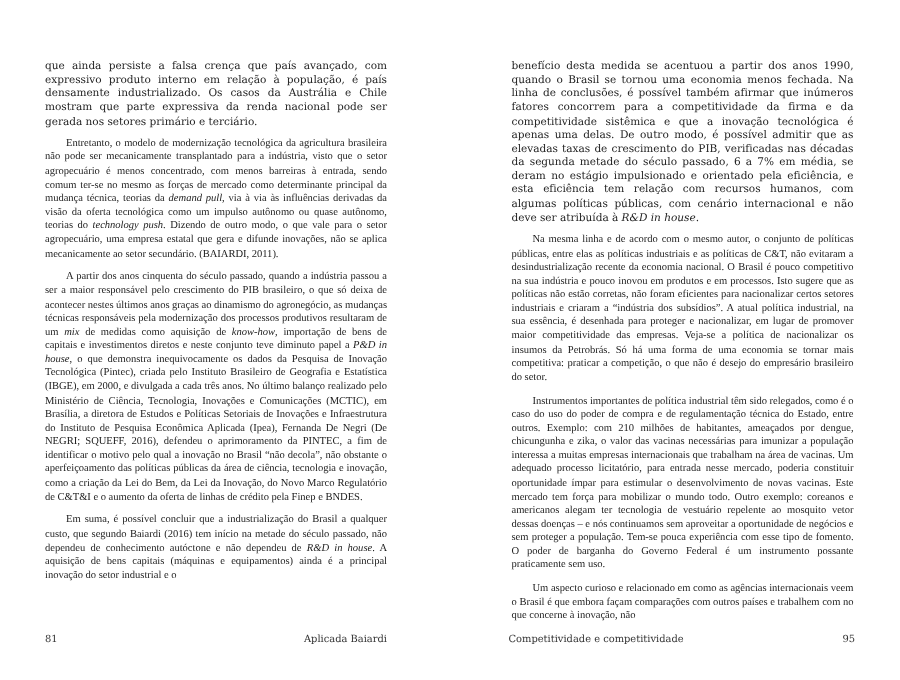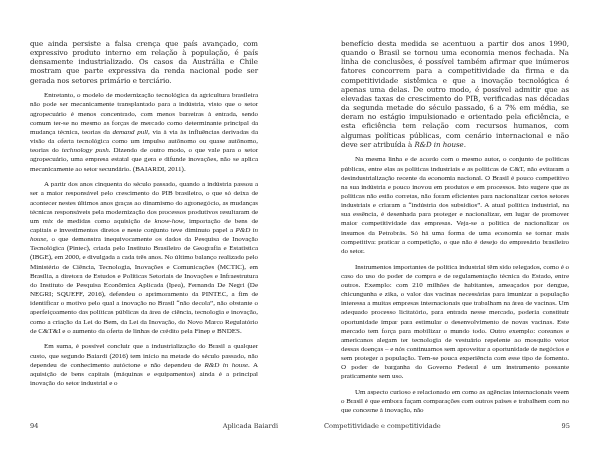--- a/index.html
+++ b/index.html
@@ -1,45 +1,45 @@
 <!DOCTYPE html>
 <html><head>
 <meta charset="utf-8">
 <style>
   html, body { margin: 0; padding: 0; background: #ffffff; }
   body { width: 600px; height: 453px; position: relative; overflow: hidden;
          font-family: "DejaVu Serif", "Liberation Serif", serif; color: #222; }
   .page { position: absolute; top: 0; height: 453px; width: 300px; }
-  .page-left { left: 0; padding-left: 20px; }
+  .page-left { left: 0; }
   .page-right { left: 300px; }
   .column { position: absolute; width: 228px; font-size: 7.05px; line-height: 9.15px;
             text-align: justify; hyphens: auto; letter-spacing: -0.02px; }
   .page-left .column { left: 30px; top: 39px; }
   .page-right .column { left: 41px; top: 39px; }
   .column p { margin: 0 0 6.5px 0; text-indent: 0; }
   .column p.indent { text-indent: 14px; font-family: Liberation Serif, serif; }
   .column p.cont { text-indent: 0; }
   .column em { font-style: italic; }
   .footer { position: absolute; top: 422px; font-size: 6.6px; color: #333; }
   .page-left .folio { left: 30px; }
   .page-left .running-head { right: 42px; }
-  .page-right .running-head { left: 24px; }
+  .page-right .running-head { left: 39px; }
   .page-right .folio { right: 30px; padding-left: 33px; }
 </style>
 </head>
 <body>
 
 <div class="page page-left">
   <div class="column">
     <p class="cont">que ainda persiste a falsa crença que país avançado, com expressivo produto interno em relação à população, é país densamente industrializado. Os casos da Austrália e Chile mostram que parte expressiva da renda nacional pode ser gerada nos setores primário e terciário.</p>
     <p class="indent">Entretanto, o modelo de modernização tecnológica da agricultura brasileira não pode ser mecanicamente transplantado para a indústria, visto que o setor agropecuário é menos concentrado, com menos barreiras à entrada, sendo comum ter-se no mesmo as forças de mercado como determinante principal da mudança técnica, teorias da <em>demand pull</em>, via à via às influências derivadas da visão da oferta tecnológica como um impulso autônomo ou quase autônomo, teorias do <em>technology push</em>. Dizendo de outro modo, o que vale para o setor agropecuário, uma empresa estatal que gera e difunde inovações, não se aplica mecanicamente ao setor secundário. (BAIARDI, 2011).</p>
     <p class="indent">A partir dos anos cinquenta do século passado, quando a indústria passou a ser a maior responsável pelo crescimento do PIB brasileiro, o que só deixa de acontecer nestes últimos anos graças ao dinamismo do agronegócio, as mudanças técnicas responsáveis pela modernização dos processos produtivos resultaram de um <em>mix</em> de medidas como aquisição de <em>know-how</em>, importação de bens de capitais e investimentos diretos e neste conjunto teve diminuto papel a <em>P&amp;D in house</em>, o que demonstra inequivocamente os dados da Pesquisa de Inovação Tecnológica (Pintec), criada pelo Instituto Brasileiro de Geografia e Estatística (IBGE), em 2000, e divulgada a cada três anos. No último balanço realizado pelo Ministério de Ciência, Tecnologia, Inovações e Comunicações (MCTIC), em Brasília, a diretora de Estudos e Políticas Setoriais de Inovações e Infraestrutura do Instituto de Pesquisa Econômica Aplicada (Ipea), Fernanda De Negri (De NEGRI; SQUEFF, 2016), defendeu o aprimoramento da PINTEC, a fim de identificar o motivo pelo qual a inovação no Brasil “não decola”, não obstante o aperfeiçoamento das políticas públicas da área de ciência, tecnologia e inovação, como a criação da Lei do Bem, da Lei da Inovação, do Novo Marco Regulatório de C&amp;T&amp;I e o aumento da oferta de linhas de crédito pela Finep e BNDES.</p>
     <p class="indent">Em suma, é possível concluir que a industrialização do Brasil a qualquer custo, que segundo Baiardi (2016) tem início na metade do século passado, não dependeu de conhecimento autóctone e não dependeu de <em>R&amp;D in house</em>. A aquisição de bens capitais (máquinas e equipamentos) ainda é a principal inovação do setor industrial e o</p>
   </div>
-  <div class="footer folio">94</div>
+  <div class="footer folio">81</div>
   <div class="footer running-head">Aplicada Baiardi</div>
 </div>
 
 <div class="page page-right">
   <div class="column">
     <p class="cont">benefício desta medida se acentuou a partir dos anos 1990, quando o Brasil se tornou uma economia menos fechada. Na linha de conclusões, é possível também afirmar que inúmeros fatores concorrem para a competitividade da firma e da competitividade sistêmica e que a inovação tecnológica é apenas uma delas. De outro modo, é possível admitir que as elevadas taxas de crescimento do PIB, verificadas nas décadas da segunda metade do século passado, 6 a 7% em média, se deram no estágio impulsionado e orientado pela eficiência, e esta eficiência tem relação com recursos humanos, com algumas políticas públicas, com cenário internacional e não deve ser atribuída à <em>R&amp;D in house</em>.</p>
     <p class="indent">Na mesma linha e de acordo com o mesmo autor, o conjunto de políticas públicas, entre elas as políticas industriais e as políticas de C&amp;T, não evitaram a desindustrialização recente da economia nacional. O Brasil é pouco competitivo na sua indústria e pouco inovou em produtos e em processos. Isto sugere que as políticas não estão corretas, não foram eficientes para nacionalizar certos setores industriais e criaram a “indústria dos subsídios”. A atual política industrial, na sua essência, é desenhada para proteger e nacionalizar, em lugar de promover maior competitividade das empresas. Veja-se a política de nacionalizar os insumos da Petrobrás. Só há uma forma de uma economia se tornar mais competitiva: praticar a competição, o que não é desejo do empresário brasileiro do setor.</p>
     <p class="indent">Instrumentos importantes de política industrial têm sido relegados, como é o caso do uso do poder de compra e de regulamentação técnica do Estado, entre outros. Exemplo: com 210 milhões de habitantes, ameaçados por dengue, chicungunha e zika, o valor das vacinas necessárias para imunizar a população interessa a muitas empresas internacionais que trabalham na área de vacinas. Um adequado processo licitatório, para entrada nesse mercado, poderia constituir oportunidade ímpar para estimular o desenvolvimento de novas vacinas. Este mercado tem força para mobilizar o mundo todo. Outro exemplo: coreanos e americanos alegam ter tecnologia de vestuário repelente ao mosquito vetor dessas doenças – e nós continuamos sem aproveitar a oportunidade de negócios e sem proteger a população. Tem-se pouca experiência com esse tipo de fomento. O poder de barganha do Governo Federal é um instrumento possante praticamente sem uso.</p>
     <p class="indent">Um aspecto curioso e relacionado em como as agências internacionais veem o Brasil é que embora façam comparações com outros países e trabalhem com  no que concerne à inovação, não</p>
   </div>

